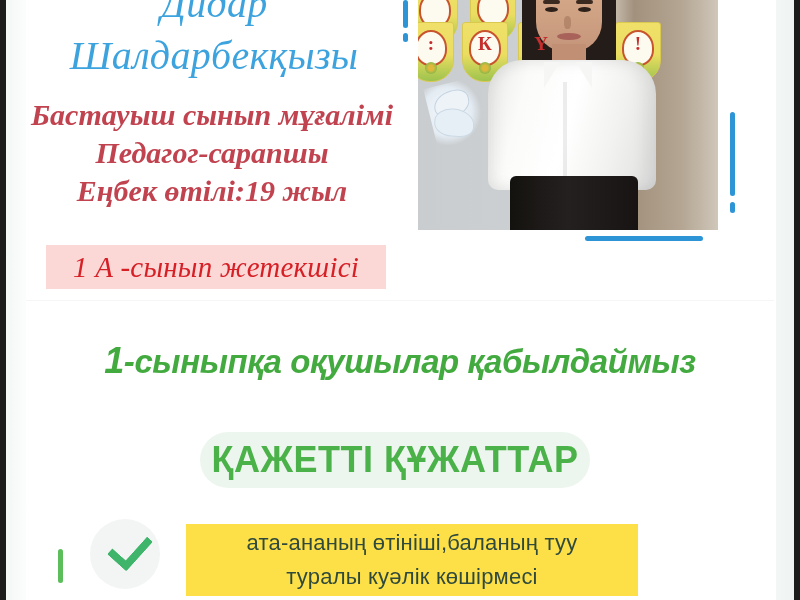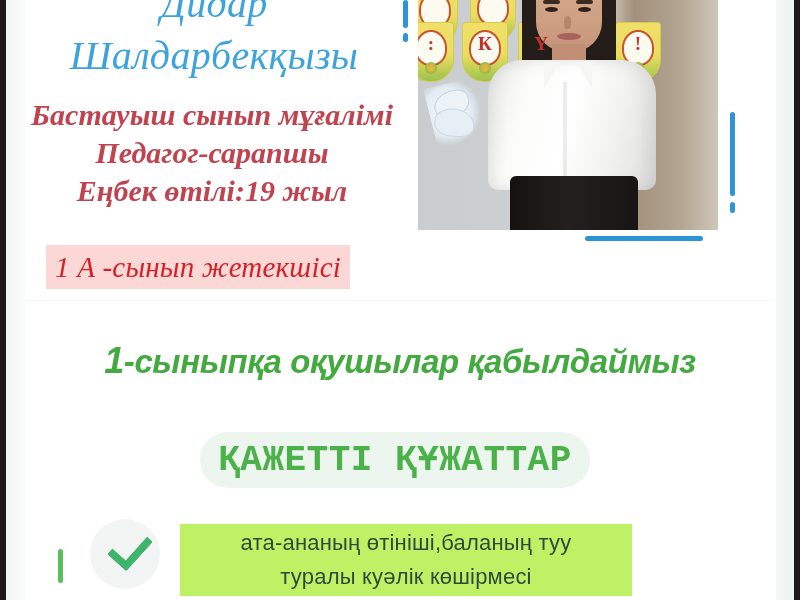--- a/index.html
+++ b/index.html
@@ -82,21 +82,21 @@
     font-size: 30px;
     line-height: 38px;
     color: #c0434f;
     white-space: pre-line;
   }
 
   .homeroom-badge {
     position: absolute;
     left: 46px;
     top: 245px;
-    width: 304px;
+    width: 340px;
     height: 44px;
     background: #fbd7d6;
     display: flex;
     align-items: center;
     justify-content: center;
   }
   .homeroom-badge span {
     font-family: "Liberation Serif", "DejaVu Serif", serif;
     font-style: italic;
     font-weight: 400;
@@ -365,21 +365,21 @@
     top: 432px;
     width: 390px;
     height: 56px;
     background: #edf6ee;
     border-radius: 28px;
     display: flex;
     align-items: center;
     justify-content: center;
   }
   .pill span {
-    font-family: Liberation Mono, monospace;
+    font-family: Liberation Sans, sans-serif;
     font-weight: 700;
     font-size: 36px;
     letter-spacing: 0.5px;
     color: #4bb24a;
     white-space: nowrap;
   }
 
   
   .doc-row {
     position: absolute;
@@ -414,25 +414,25 @@
     top: 18px;
     width: 32px;
     height: 18px;
     border-left: 8px solid #3eb56b;
     border-bottom: 8px solid #3eb56b;
     transform: rotate(-48deg);
     border-radius: 2px;
   }
   .doc-text {
     position: absolute;
-    left: 140px;
+    left: 146px;
     top: 7px;
     width: 452px;
     min-height: 68px;
-    background: #bef264;
+    background: #fde047;
     text-align: center;
     font-family: "Liberation Sans", sans-serif;
     font-weight: 400;
     font-size: 22px;
     line-height: 34px;
     color: #2f4a3d;
     letter-spacing: 0.2px;
     padding: 2px 6px;
     box-sizing: border-box;
     white-space: pre-line;

